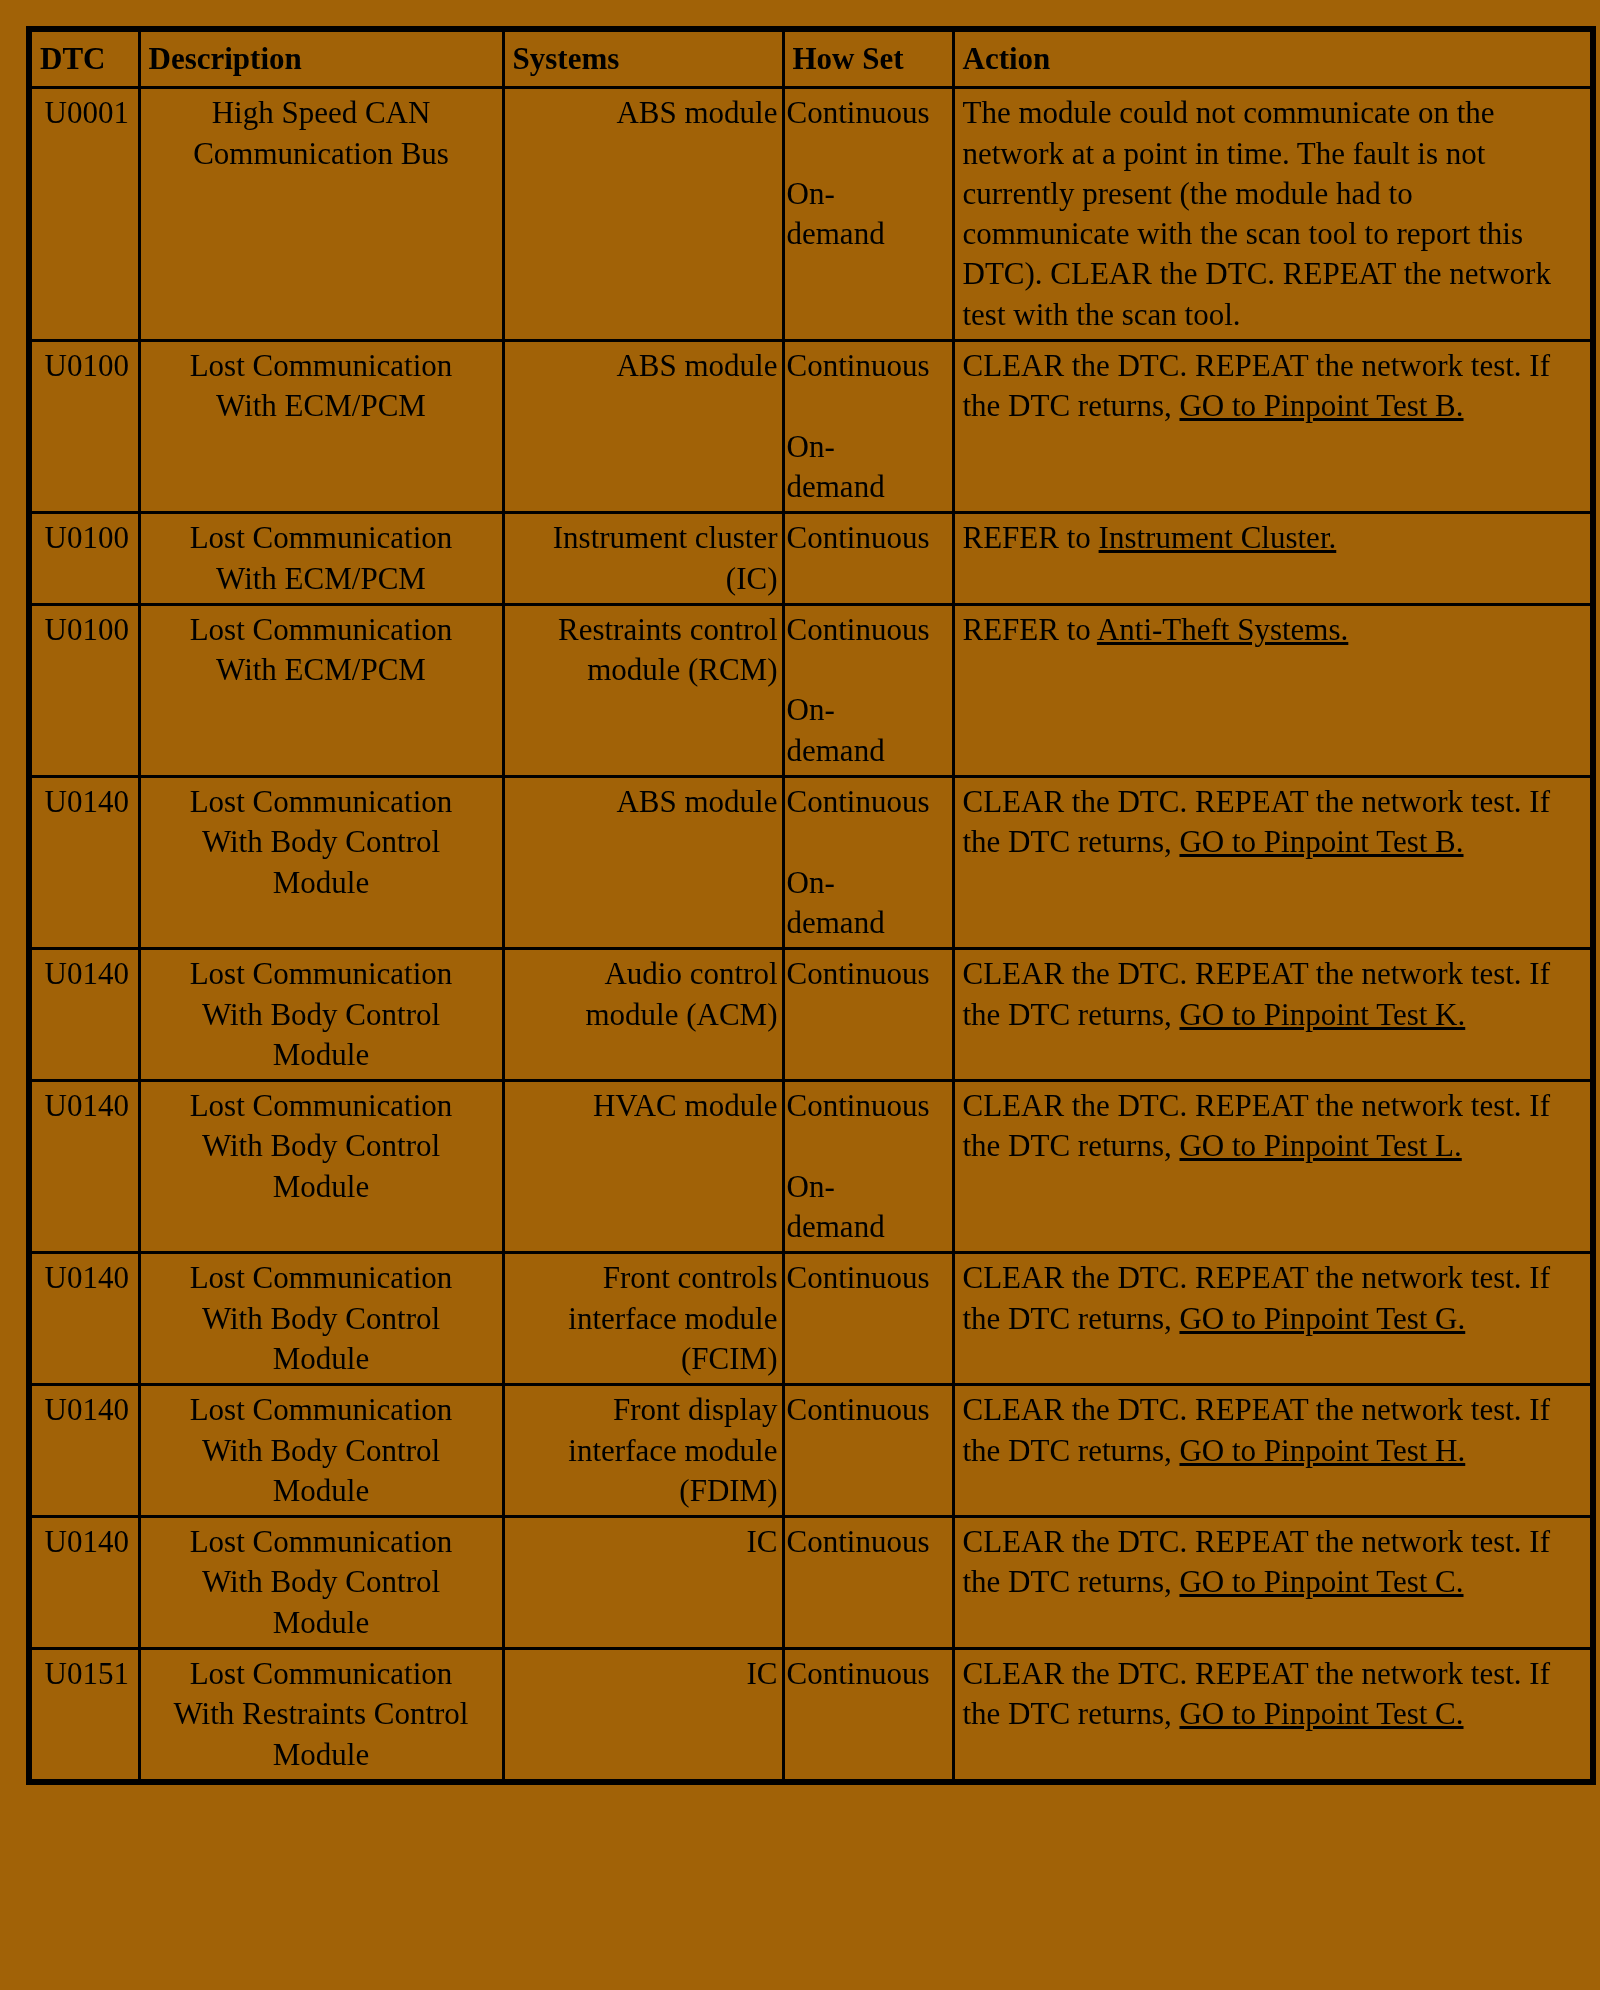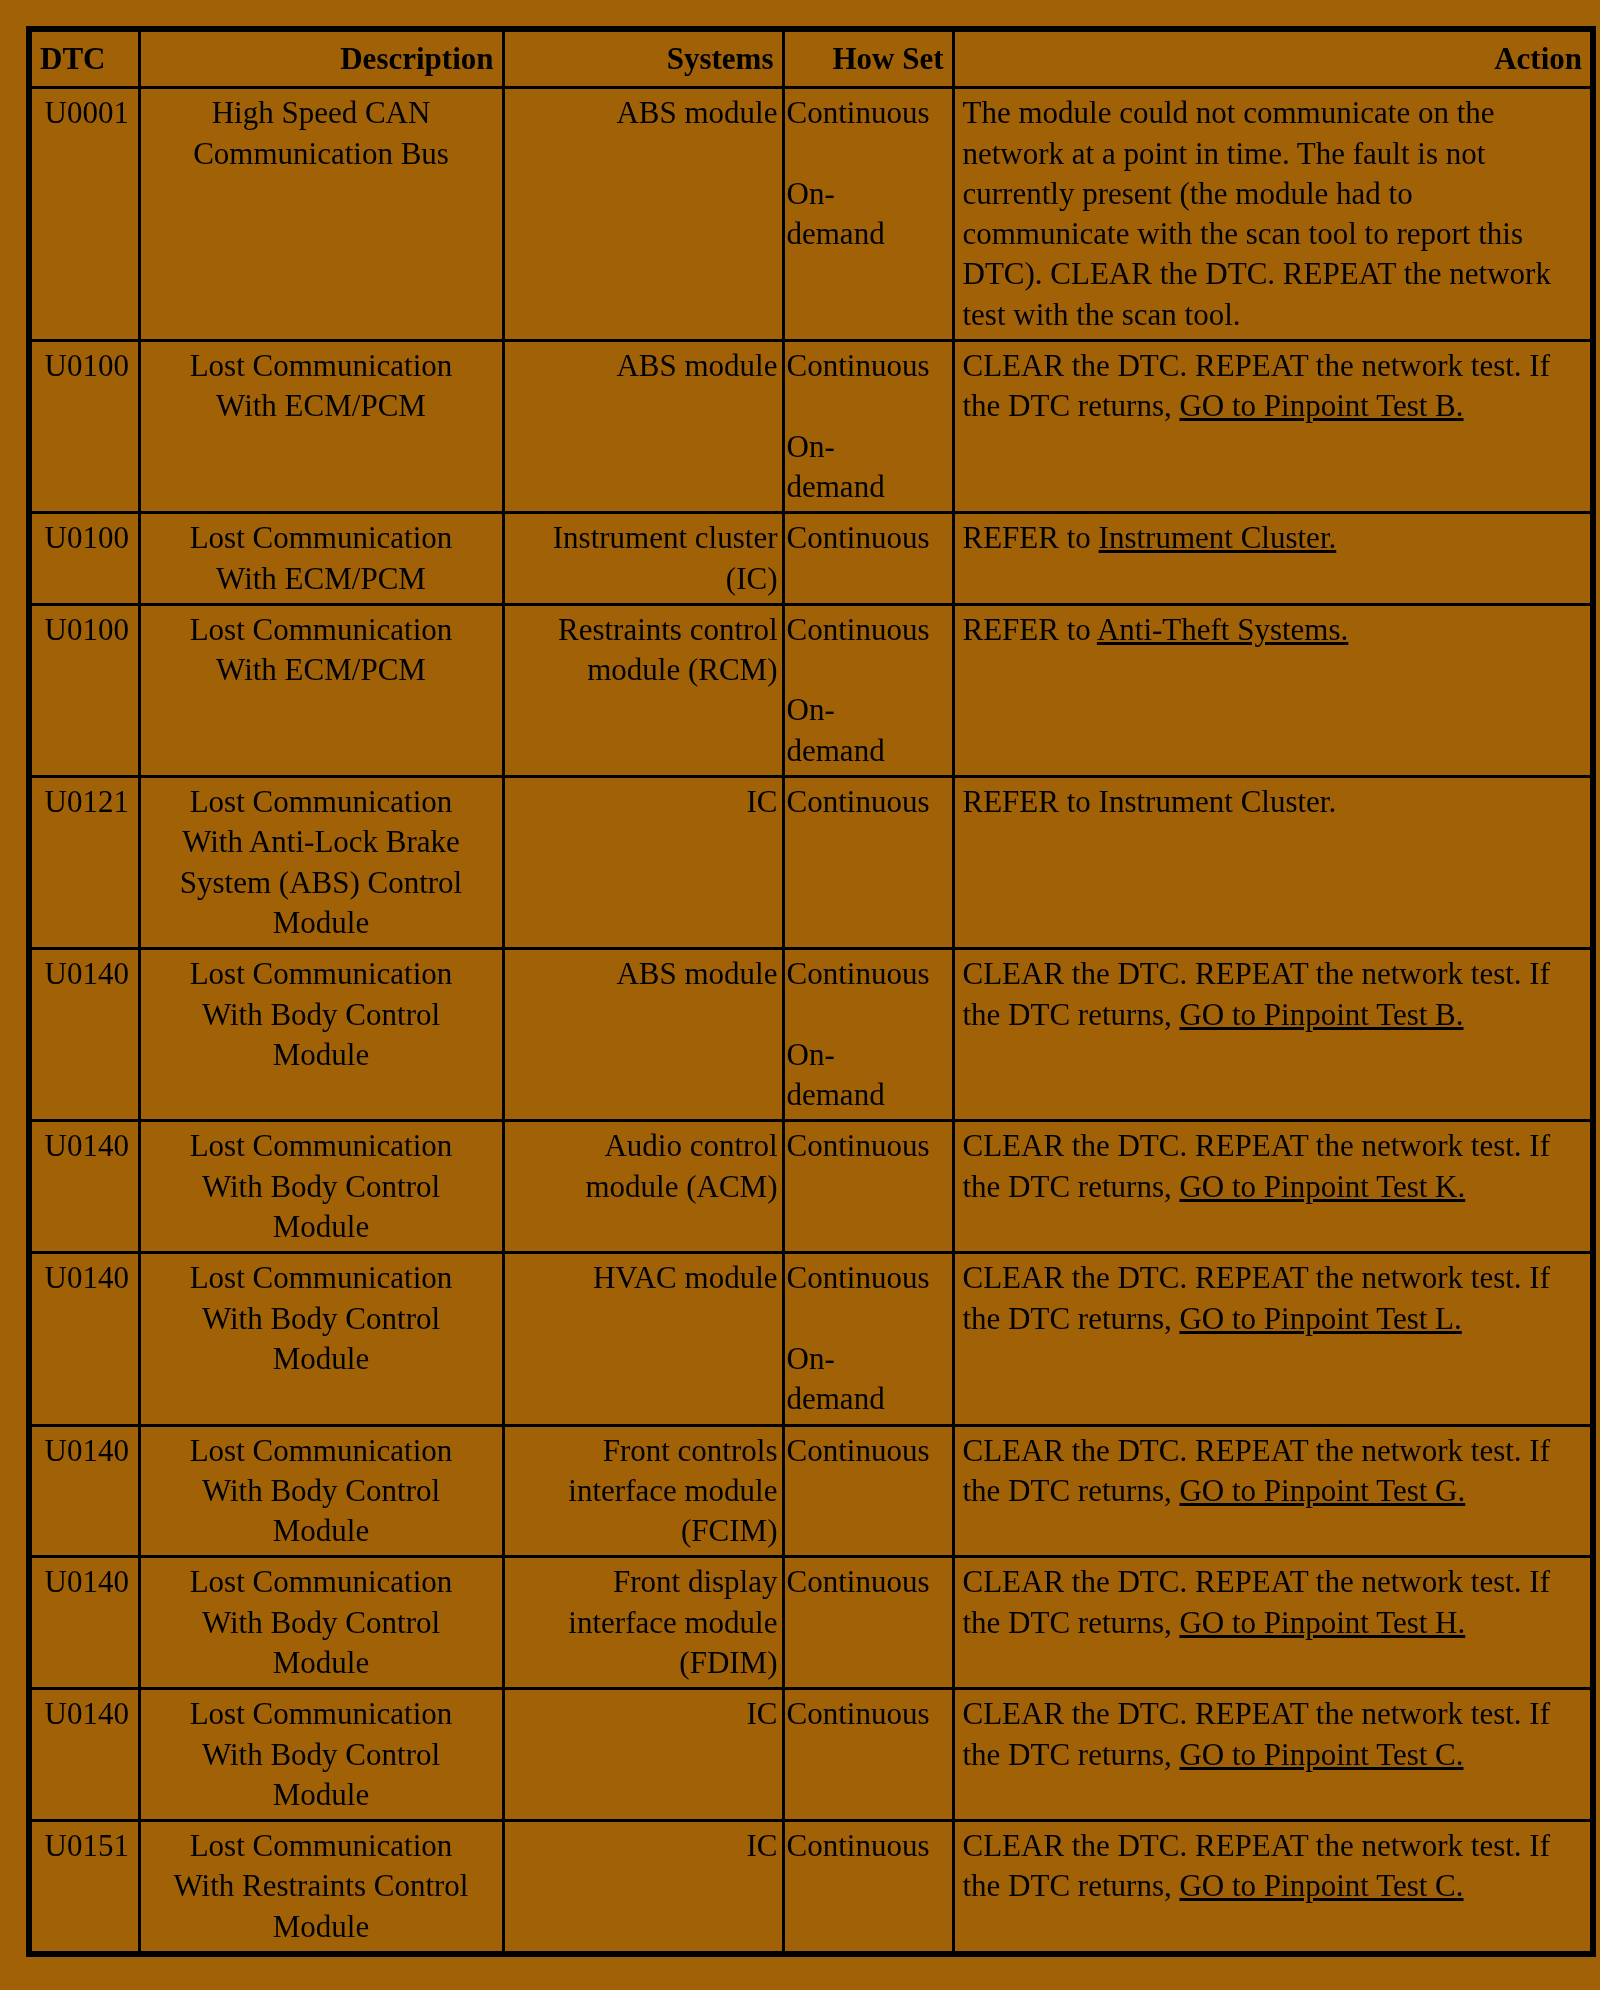--- a/index.html
+++ b/index.html
@@ -33,21 +33,21 @@
     vertical-align: top;
     font-size: 31px;
     line-height: 1.3;
     color: #000000;
     padding: 4px 8px;
     overflow: hidden;
     word-wrap: break-word;
   }
   th {
     font-weight: bold;
-    text-align: right;
+    text-align: left;
     padding: 7px 8px;
   }
   th.h-dtc { text-align: left; }
 
   td.col-dtc    { text-align: center; padding: 4px 4px 4px 8px; }
   td.col-desc   { text-align: center; }
   td.col-source { text-align: right; padding: 4px 4px; }
   td.col-howset { padding: 4px 2px; }
   td.col-action { text-align: left; margin-left: 25px; }
 
@@ -141,36 +141,20 @@
           </td>
           <td class="col-howset">
             <div class="line">Continuous</div>
             <div class="line"></div>
             <div class="line">On-</div>
             <div class="line">demand</div>
           </td>
           <td class="col-action"><span>REFER to </span><span class="action-link">Anti-Theft Systems.</span></td>
         </tr>
         <tr>
-          <td class="col-dtc">U0121</td>
-          <td class="col-desc">
-            <div class="line">Lost Communication</div>
-            <div class="line">With Anti-Lock Brake</div>
-            <div class="line">System (ABS) Control</div>
-            <div class="line">Module</div>
-          </td>
-          <td class="col-source">
-            <div class="line">IC</div>
-          </td>
-          <td class="col-howset">
-            <div class="line">Continuous</div>
-          </td>
-          <td class="col-action"><span>REFER to Instrument Cluster.</span></td>
-        </tr>
-        <tr>
           <td class="col-dtc">U0140</td>
           <td class="col-desc">
             <div class="line">Lost Communication</div>
             <div class="line">With Body Control</div>
             <div class="line">Module</div>
           </td>
           <td class="col-source">
             <div class="line">ABS module</div>
           </td>
           <td class="col-howset">

